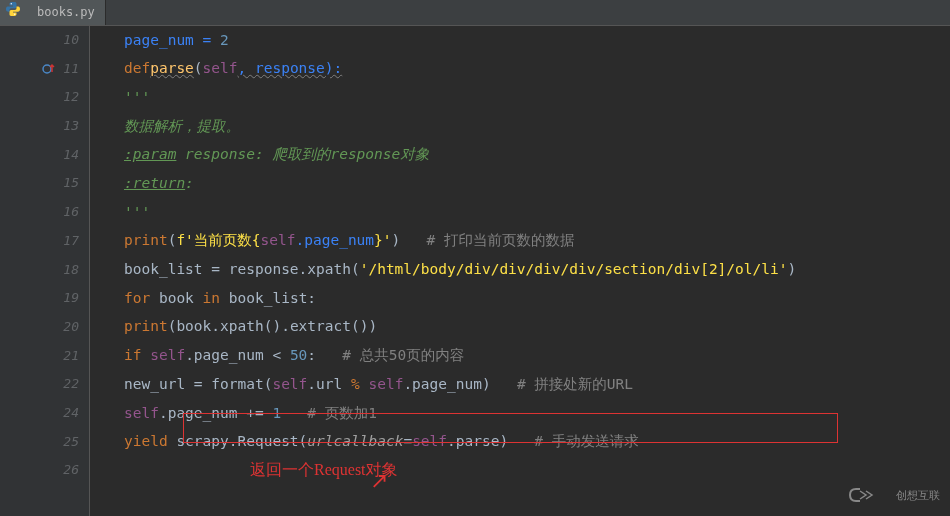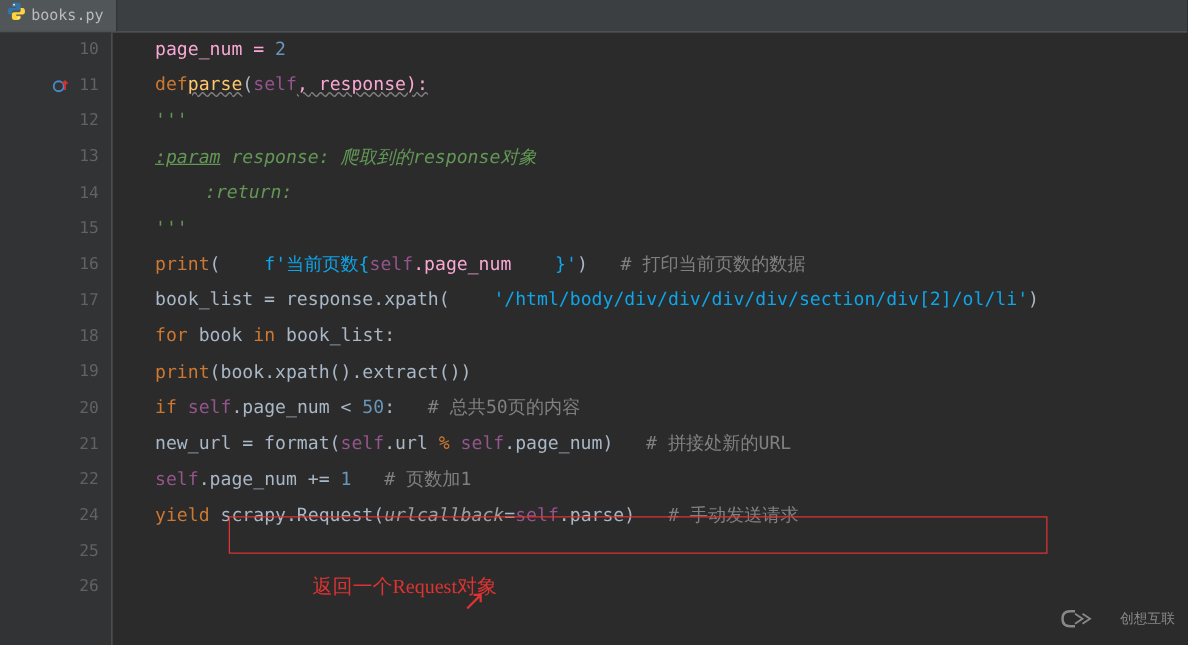--- a/index.html
+++ b/index.html
@@ -19,64 +19,64 @@
     height: 26px;
     display: flex;
     align-items: stretch;
     border-bottom: 1px solid #555;
   }
   .tab {
     background: #515658;
     display: flex;
     align-items: center;
     padding: 0 10px 0 6px;
-    gap: 5px;
+    gap: 17px;
     font-size: 12px;
     color: #bbbbbb;
     border-right: 1px solid #2b2b2b;
   }
   .py-icon {
     width: 14px; height: 14px; display: inline-block;
   }
   .gutter {
     position: absolute;
     left: 0; top: 26px; bottom: 0;
     width: 90px;
     background: #313335;
     text-align: right;
     padding-right: 10px;
     color: #606366;
     font-size: 13px;
     line-height: 28.7px;
     border-right: 1px solid #555;
   }
-  .gutter-line { height: 28.7px; display:flex; align-items:center; justify-content:flex-end; gap:4px; }
+  .gutter-line { height: 28.7px; display:flex; align-items:center; justify-content:flex-end; gap:4px;font-style:italic; }
   .gutter-mark {
     display:inline-flex; align-items:center; gap:2px;
   }
   .code-area {
     position: absolute;
     left: 90px; top: 26px; right: 0; bottom: 0;
     padding-left: 34px;
   }
   .code-line {
     height: 28.7px;
     white-space: pre;
     display: flex;
     align-items: center;
   }
   .t-kw { color: #cc7832; }
   .t-self { color: #94558d; }
   .t-def { color: #ffc66d; }
-  .t-str { color: #0ea5e9; margin-left: 35px; }
+  .t-str { color: #fde047; }
   .t-comment { color: #808080; }
   .t-num { color: #6897bb; }
   .t-param { color: #a0a0a0; font-style: italic; }
   .t-doc { color: #629755; font-style: italic; }
-  .t-white { color: #f9a8d4; }
+  .t-white { color: #3b82f6; }
   .wavy {
     text-decoration: underline wavy #808080;
     text-decoration-thickness: 1px;
   }
   .red-box {
     position: absolute;
     border: 1.5px solid #d33;
     left: 183px; top: 413px;
     width: 655px; height: 30px;
     pointer-events: none;
@@ -147,22 +147,23 @@
   <div class="gutter-line">22</div>
   <div class="gutter-line">24</div>
   <div class="gutter-line">25</div>
   <div class="gutter-line">26</div>
 </div>
 
 <div class="code-area">
   <div class="code-line"><span class="t-white">page_num = </span><span class="t-num">2</span></div>
   <div class="code-line"><span class="t-kw">def</span> <span class="t-def wavy">parse</span><span>(</span><span class="t-self">self</span><span class="t-white wavy">, response):</span></div>
   <div class="code-line">    <span class="t-doc">'''</span></div>
+  <div class="code-line">    <span class="t-doc">数据解析，提取。</span></div>
   <div class="code-line">    <span class="t-doc" style="text-decoration:underline;">:param</span><span class="t-doc"> response: 爬取到的response对象</span></div>
-  <div class="code-line">    <span class="t-doc" style="margin-left:40px;">:return</span><span class="t-doc">:</span></div>
+  <div class="code-line">    <span class="t-doc" style="text-decoration:underline;">:return</span><span class="t-doc">:</span></div>
   <div class="code-line">    <span class="t-doc">'''</span></div>
   <div class="code-line">    <span class="t-kw">print</span><span>(</span><span class="t-str">f'当前页数{</span><span class="t-self">self</span><span class="t-white">.page_num</span><span class="t-str">}'</span><span>)   </span><span class="t-comment"># 打印当前页数的数据</span></div>
   <div class="code-line">    <span>book_list = response.xpath(</span><span class="t-str">'/html/body/div/div/div/div/section/div[2]/ol/li'</span><span>)</span></div>
   <div class="code-line">    <span class="t-kw">for</span><span> book </span><span class="t-kw">in</span><span> book_list:</span></div>
   <div class="code-line">        <span class="t-kw">print</span><span>(book.xpath(</span><span>).extract())</span></div>
   <div class="code-line">    <span class="t-kw">if</span><span> </span><span class="t-self">self</span><span>.page_num &lt; </span><span class="t-num">50</span><span>:   </span><span class="t-comment"># 总共50页的内容</span></div>
   <div class="code-line">        <span>new_url = format(</span><span class="t-self">self</span><span>.url </span><span class="t-kw">%</span><span> </span><span class="t-self">self</span><span>.page_num)   </span><span class="t-comment"># 拼接处新的URL</span></div>
   <div class="code-line">        <span class="t-self">self</span><span>.page_num += </span><span class="t-num">1</span><span>   </span><span class="t-comment"># 页数加1</span></div>
   <div class="code-line">        <span class="t-kw">yield</span><span> scrapy.Request(</span><span class="t-param">url</span><span class="t-param">callback</span><span>=</span><span class="t-self">self</span><span>.parse)   </span><span class="t-comment"># 手动发送请求</span></div>
   <div class="code-line"></div>

